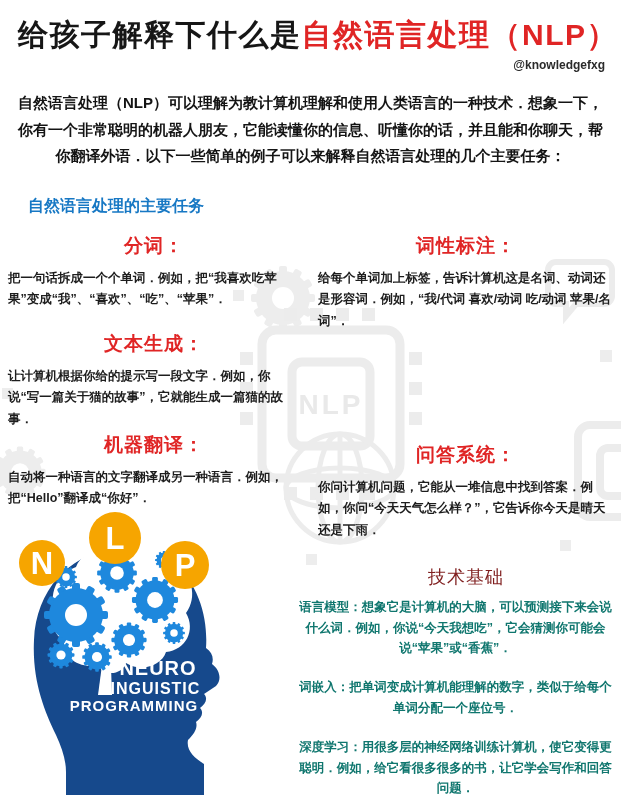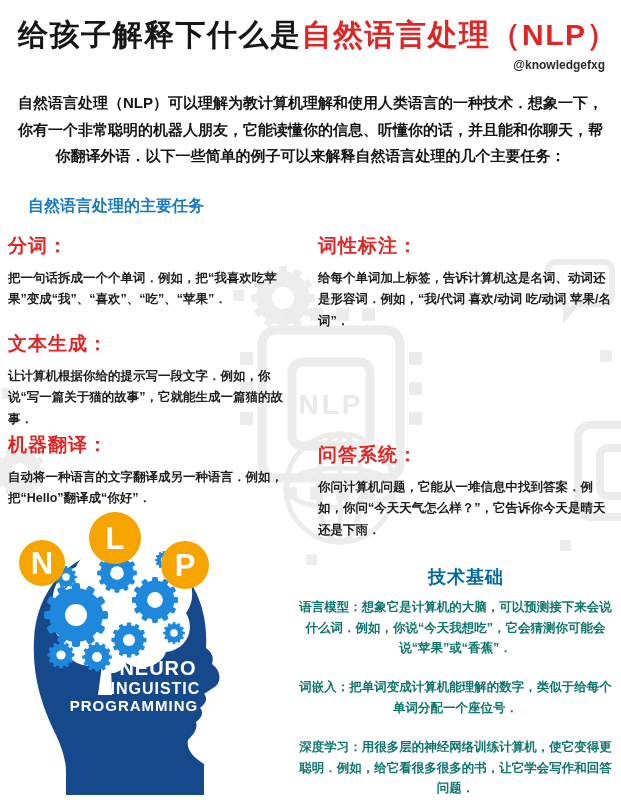--- a/index.html
+++ b/index.html
@@ -16,31 +16,31 @@
   .t-red{color:#e02525;}
   .handle{top:58px;right:16px;font-size:12px;font-weight:bold;color:#2b2b2b;margin-left:17px;}
   .intro{
     top:90px;left:18px;width:585px;margin:0;font-size:15px;line-height:1.78;
     font-weight:600;color:#141414;text-align:center;
   }
   .tasks-heading{
     top:192px;left:24px;margin:4px;font-size:16px;font-weight:bold;color:#1778c4;
   }
   .task{margin:0;}
-  .task h3{margin:0 0 9px 0;font-size:19px;font-weight:bold;color:#e02525;text-align:left;letter-spacing:1px;}
+  .task h3{margin:0 0 9px 0;font-size:19px;font-weight:bold;color:#e02525;text-align:center;letter-spacing:1px;}
   .task p{margin:0;font-size:12.5px;line-height:1.7;font-weight:600;color:#1d1d1d;}
   .t0{top:233px;left:8px;width:292px;}
   .t1{top:233px;left:318px;width:296px;}
   .t2{top:331px;left:8px;width:292px;}
   .t3{top:340px;left:318px;width:296px;}
   .t4{top:432px;left:8px;width:292px;}
   .t5{top:442px;left:318px;width:296px;}
   .tech-heading{
-    top:565px;left:318px;width:296px;margin:0;font-size:18px;font-weight:bold;
-    color:#0369a1;text-align:center;letter-spacing:1px;
+    top:565px;left:318px;width:296px;margin:0;font-size:18px;font-weight:normal;
+    color:#7f1d1d;text-align:center;letter-spacing:1px;
   }
   .tech-item{margin:0;font-size:12.5px;line-height:1.64;font-weight:600;color:#0f766e;text-align:center;}
   .ti0{top:597px;left:299px;width:313px;}
   .ti1{top:677px;left:299px;width:313px;}
   .ti2{top:738px;left:299px;width:313px;font-family:Liberation Mono, monospace;}
   .head-svg{position:absolute;left:14px;top:505px;width:226px;height:290px;z-index:1;}
 </style>
 </head>
 <body>
 

